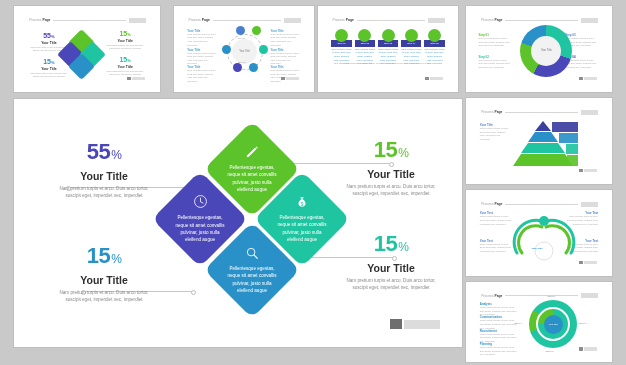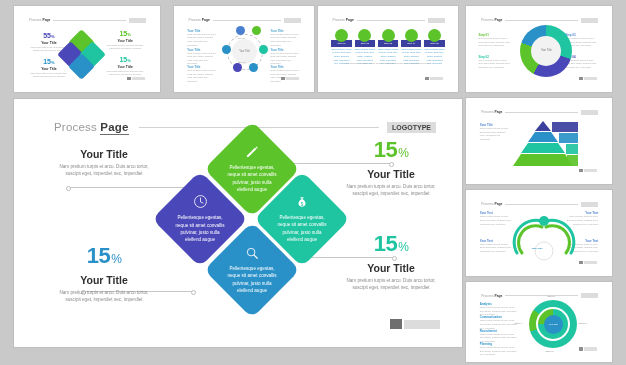--- a/index.html
+++ b/index.html
@@ -374,45 +374,41 @@
       <div class="th-foot">
           <div class="s"></div>
           <div class="b"></div>
         </div>
     </div>
   </div>
 
   <div class="slide" id="main-slide">
     <div class="sheet">
 
-      <div id="main-head">
-        <div class="ttl"><span>Process </span><b>Page</b></div>
-        <div class="rule"></div>
-        <div class="logo">LOGOTYPE</div>
-      </div>
 
       <div class="conn" style="left:48px;top:82px;width:120px;border-top-width:1px;"></div>
       <div class="conn" style="left:167px;top:82px;height:24px;border-left-width:1px;"></div>
       <div class="dot" style="left:46px;top:81px;"></div>
       <div class="dot" style="left:166px;top:105px;"></div>
 
       <div class="conn" style="left:260px;top:58px;width:110px;border-top-width:1px;"></div>
       <div class="dot" style="left:259px;top:57px;"></div>
       <div class="dot" style="left:369px;top:57px;"></div>
 
       <div class="conn" style="left:62px;top:186px;width:110px;border-top-width:1px;"></div>
       <div class="dot" style="left:61px;top:185px;"></div>
       <div class="dot" style="left:171px;top:185px;"></div>
 
       <div class="conn" style="left:275px;top:130px;height:22px;border-left-width:1px;"></div>
       <div class="conn" style="left:275px;top:152px;width:98px;border-top-width:1px;"></div>
       <div class="dot" style="left:274px;top:129px;"></div>
       <div class="dot" style="left:372px;top:151px;"></div>
 
       <div class="stat" style="left:28px;top:36px;">
+        <div class="pct" style="color:#4a47b8;"><span>55</span><span class="sign">%</span></div>
         <div class="st">Your Title</div>
         <div class="bd">Nam pretium turpis et arcu. Duis arcu tortor, suscipit eget, imperdiet nec, imperdiet</div>
       </div>
 
       <div class="stat" style="left:28px;top:140px;">
         <div class="pct" style="color:#2a91c8;"><span>15</span><span class="sign">%</span></div>
         <div class="st">Your Title</div>
         <div class="bd">Nam pretium turpis et arcu. Duis arcu tortor, suscipit eget, imperdiet nec, imperdiet</div>
       </div>
 

